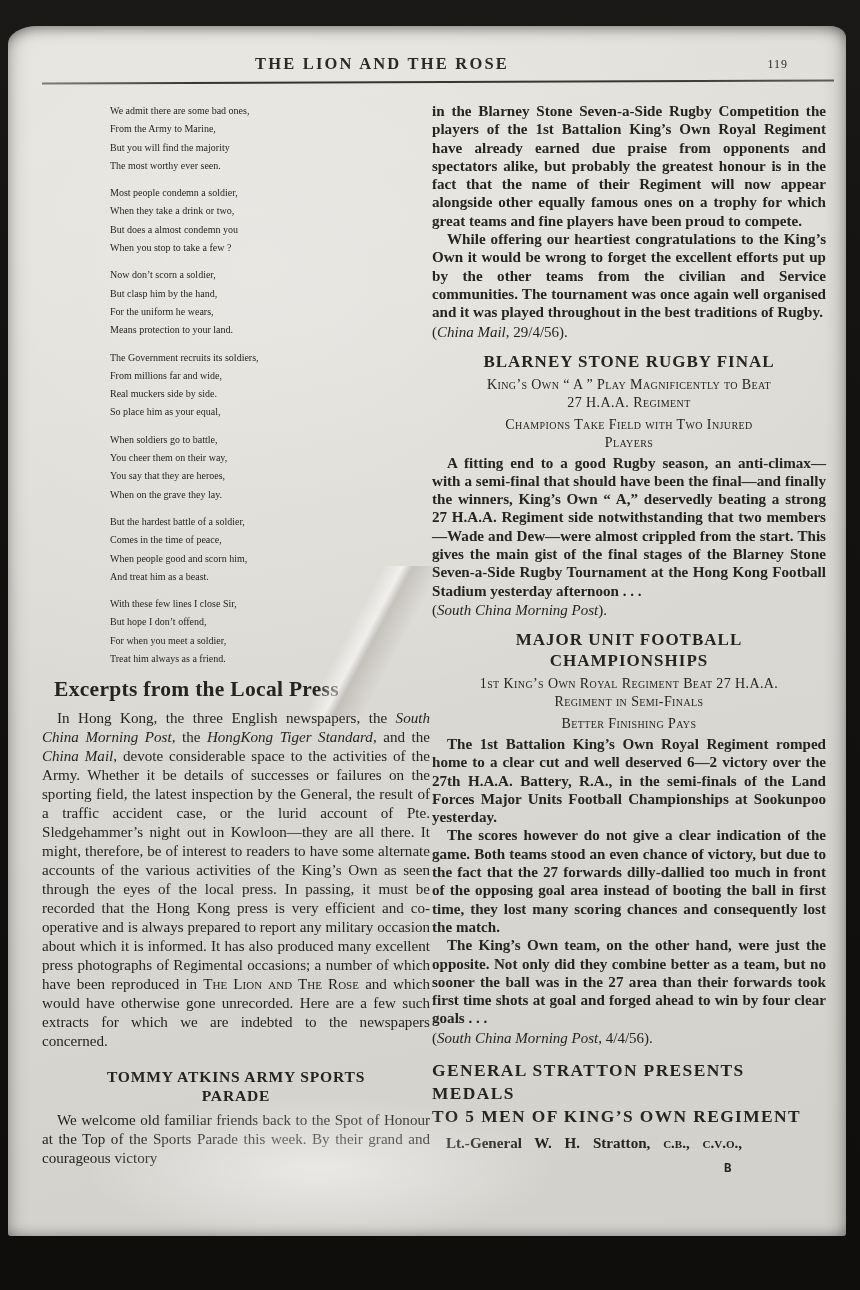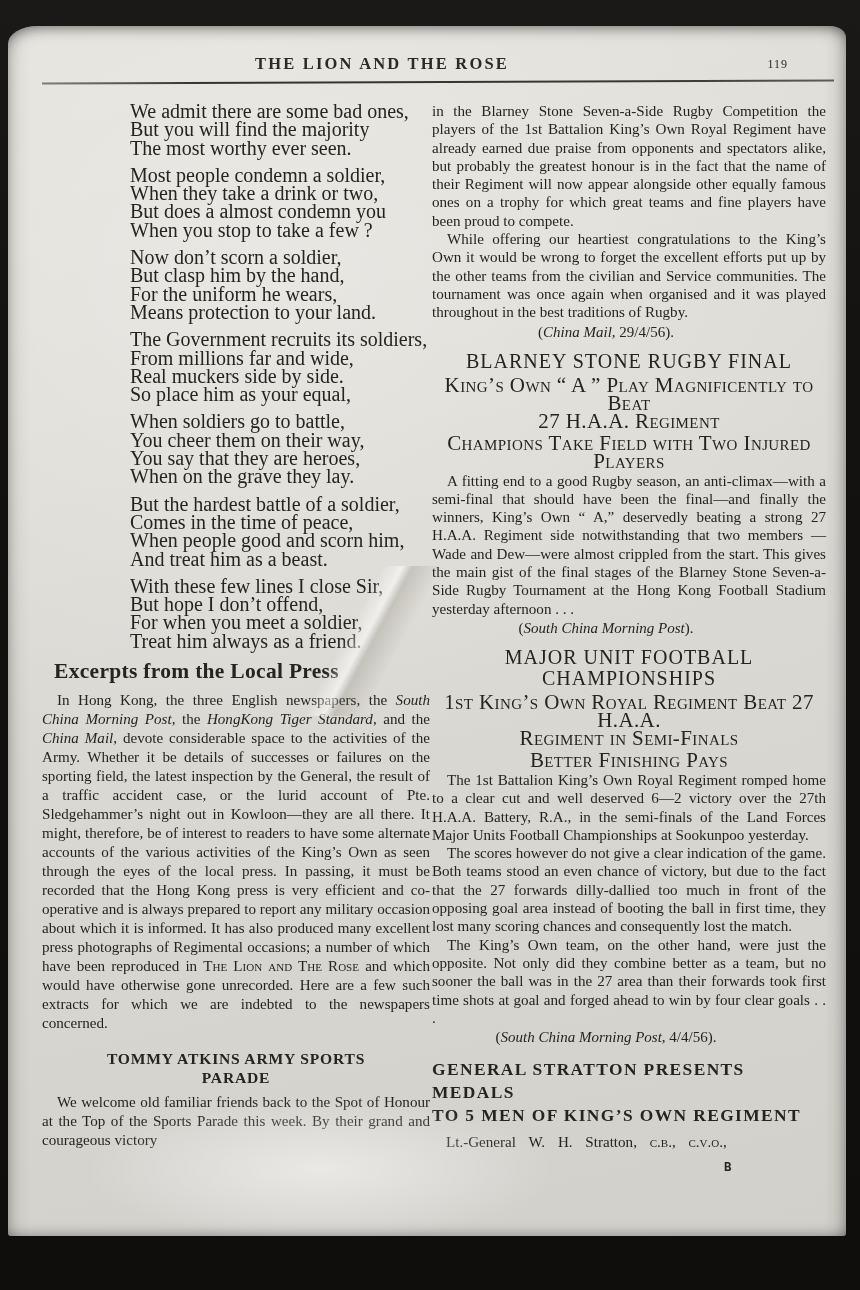--- a/index.html
+++ b/index.html
@@ -36,48 +36,49 @@
     font-size:16.5px;font-weight:600;letter-spacing:2.2px;color:#2c2a25;
   }
   .page-num{position:absolute;right:58px;top:31px;font-size:12px;letter-spacing:1px;color:#2c2a25;}
   .hdr-rule{
     position:absolute;left:34px;right:12px;top:55px;height:2px;
     background:linear-gradient(90deg,rgba(40,38,33,.55),#35332e 20%,#3a3833 80%,rgba(40,38,33,.7));
     transform:rotate(-.2deg);
   }
   .col-left{position:absolute;left:34px;top:76px;width:388px;}
   .col-right{position:absolute;left:424px;top:76px;width:394px;}
-  .poem{margin-left:88px;font-size:20px;line-height:18.3px;}
+  .poem{margin-left:68px;font-size:10px;line-height:18.3px;}
   .stanza{margin-bottom:9px;}
   .body-par{margin:0;text-align:justify;font-size:15.1px;line-height:19px;}
-  .col-right .body-par{line-height:18.3px;}
+  .col-right .body-par{line-height:18.3px;font-weight:bold;}
   .indent{text-indent:15px;}
   .excerpts-head{font-size:21.5px;font-weight:700;letter-spacing:.3px;margin:4px 0 7px 12px;}
-  .sec-head{text-align:center;font-weight:400;font-size:20px;letter-spacing:1px;margin:10px 0 3px;white-space:pre-line;line-height:21px;}
-  .subhead{text-align:center;font-variant:small-caps;font-size:21px;line-height:18px;margin:4px 0 2px;letter-spacing:.4px;white-space:pre-line;font-weight:500;}
-  .attribution{text-align:center;margin:2px 46px 8px 0;font-size:15px;}
+  .sec-head{text-align:center;font-weight:700;font-size:17px;letter-spacing:1px;margin:10px 0 3px;white-space:pre-line;line-height:21px;}
+  .subhead{text-align:center;font-variant:small-caps;font-size:14px;line-height:18px;margin:4px 0 2px;letter-spacing:.4px;white-space:pre-line;font-weight:500;}
+  .attribution{text-align:left;margin:2px 46px 8px 0;font-size:15px;}
   .it{font-style:italic;}
   .sc{font-variant:small-caps;}
   .tommy-head{text-align:center;font-size:15.6px;letter-spacing:.8px;line-height:19px;margin:16px 0 6px;white-space:pre-line;}
   .medals-head{font-size:17.4px;font-weight:600;letter-spacing:1.4px;line-height:23px;margin:12px 0 2px;white-space:pre-line;}
   .medals-line{font-size:15.1px;margin-top:6px;text-indent:14px;word-spacing:9px;}
   .sig-mark{font-size:12.5px;font-weight:700;margin:8px 0 0 292px;font-family:"DejaVu Sans Mono","Liberation Mono",monospace;}
 </style>
 </head>
 <body>
 
 <div class="page">
   <div class="hdr-title">THE LION AND THE ROSE</div>
   <div class="page-num">119</div>
   <div class="hdr-rule"></div>
 
   <div class="col-left">
     <div class="poem">
         <div class="stanza">
           <div class="poem-line">We admit there are some bad ones,</div>
+          <div class="poem-line">From the Army to Marine,</div>
           <div class="poem-line">But you will find the majority</div>
           <div class="poem-line">The most worthy ever seen.</div>
         </div>
         <div class="stanza">
           <div class="poem-line">Most people condemn a soldier,</div>
           <div class="poem-line">When they take a drink or two,</div>
           <div class="poem-line">But does a almost condemn you</div>
           <div class="poem-line">When you stop to take a few ?</div>
         </div>
         <div class="stanza">
@@ -115,21 +116,21 @@
     <h2 class="excerpts-head">Excerpts from the Local Press</h2>
     <p class="body-par indent"><span>In Hong Kong, the three English newspapers, the </span><span class="it">South China Morning Post</span><span>, the </span><span class="it">HongKong Tiger Standard</span><span>, and the </span><span class="it">China Mail</span><span>, devote considerable space to the activities of the Army. Whether it be details of successes or failures on the sporting field, the latest inspection by the General, the result of a traffic accident case, or the lurid account of Pte. Sledgehammer’s night out in Kowloon—they are all there. It might, therefore, be of interest to readers to have some alternate accounts of the various activities of the King’s Own as seen through the eyes of the local press. In passing, it must be recorded that the Hong Kong press is very efficient and co-operative and is always prepared to report any military occasion about which it is informed. It has also produced many excellent press photographs of Regimental occasions; a number of which have been reproduced in </span><span class="sc">The Lion and The Rose</span><span> and which would have otherwise gone unrecorded. Here are a few such extracts for which we are indebted to the newspapers concerned.</span></p>
 
     <h3 class="tommy-head">TOMMY ATKINS ARMY SPORTS
 PARADE</h3>
     <p class="body-par indent">We welcome old familiar friends back to the Spot of Honour at the Top of the Sports Parade this week. By their grand and courageous victory</p>
   </div>
 
   <div class="col-right">
     <p class="body-par">in the Blarney Stone Seven-a-Side Rugby Competition the players of the 1st Battalion King’s Own Royal Regiment have already earned due praise from opponents and spectators alike, but probably the greatest honour is in the fact that the name of their Regiment will now appear alongside other equally famous ones on a trophy for which great teams and fine players have been proud to compete.</p>
-    <p class="body-par indent">While offering our heartiest congratulations to the King’s Own it would be wrong to forget the excellent efforts put up by the other teams from the civilian and Service communities. The tournament was once again when organised and it was played throughout in the best traditions of Rugby.</p>
+    <p class="body-par indent">While offering our heartiest congratulations to the King’s Own it would be wrong to forget the excellent efforts put up by the other teams from the civilian and Service communities. The tournament was once again well organised and it was played throughout in the best traditions of Rugby.</p>
     <p class="attribution"><span>(</span><span class="it">China Mail</span><span>, 29/4/56).</span></p>
 
     <h3 class="sec-head">BLARNEY STONE RUGBY FINAL</h3>
     <div class="subhead">King’s Own “ A ” Play Magnificently to Beat
 27 H.A.A. Regiment</div>
     <div class="subhead">Champions Take Field with Two Injured
 Players</div>
     <p class="body-par indent">A fitting end to a good Rugby season, an anti-climax—with a semi-final that should have been the final—and finally the winners, King’s Own “ A,” deservedly beating a strong 27 H.A.A. Regiment side notwithstanding that two members —Wade and Dew—were almost crippled from the start. This gives the main gist of the final stages of the Blarney Stone Seven-a-Side Rugby Tournament at the Hong Kong Football Stadium yesterday afternoon . . .</p>
     <p class="attribution"><span>(</span><span class="it">South China Morning Post</span><span>).</span></p>
 

